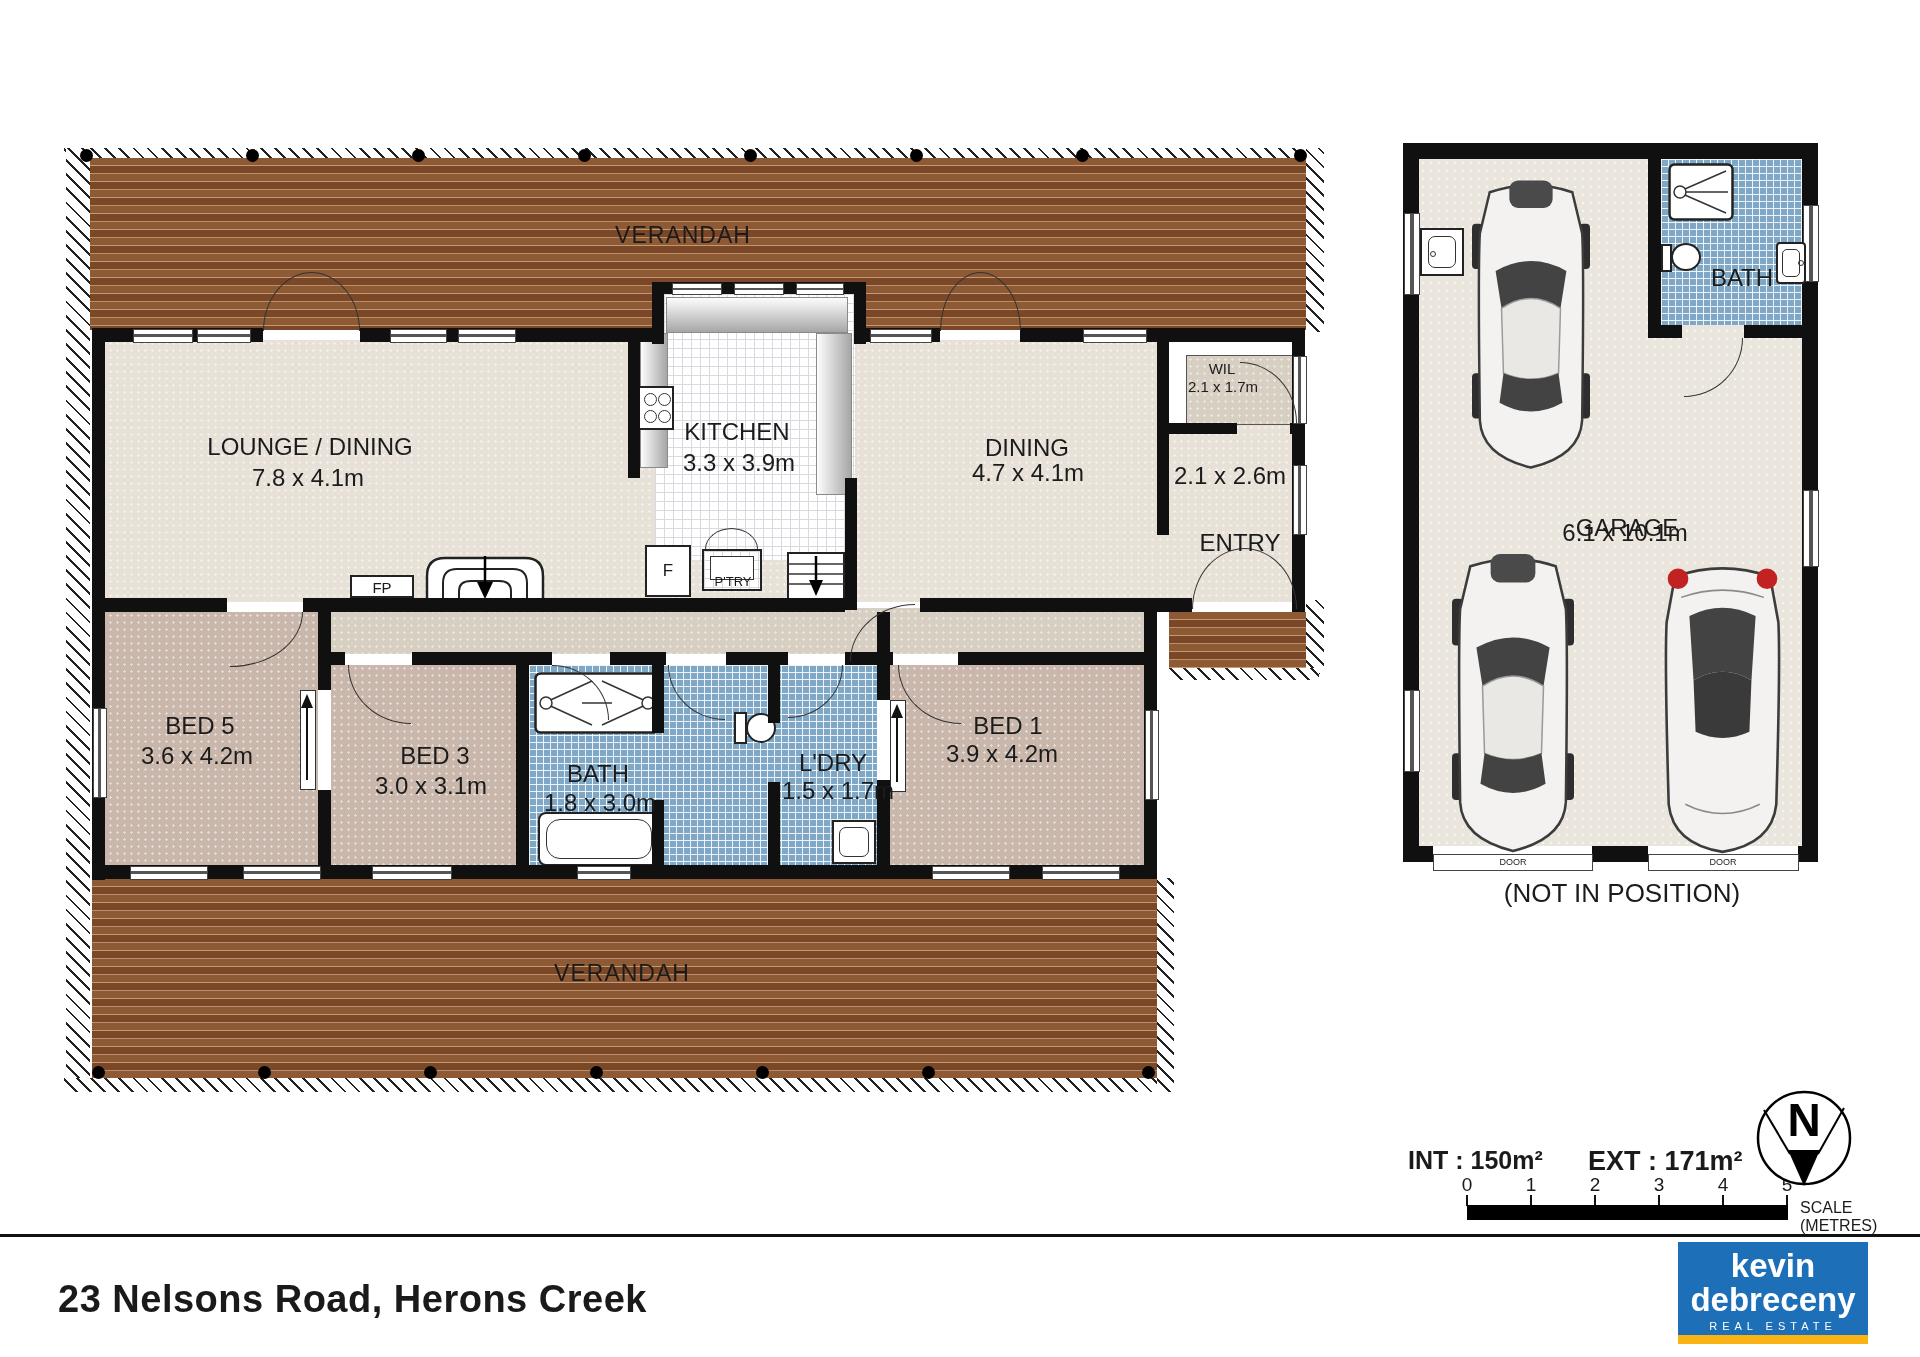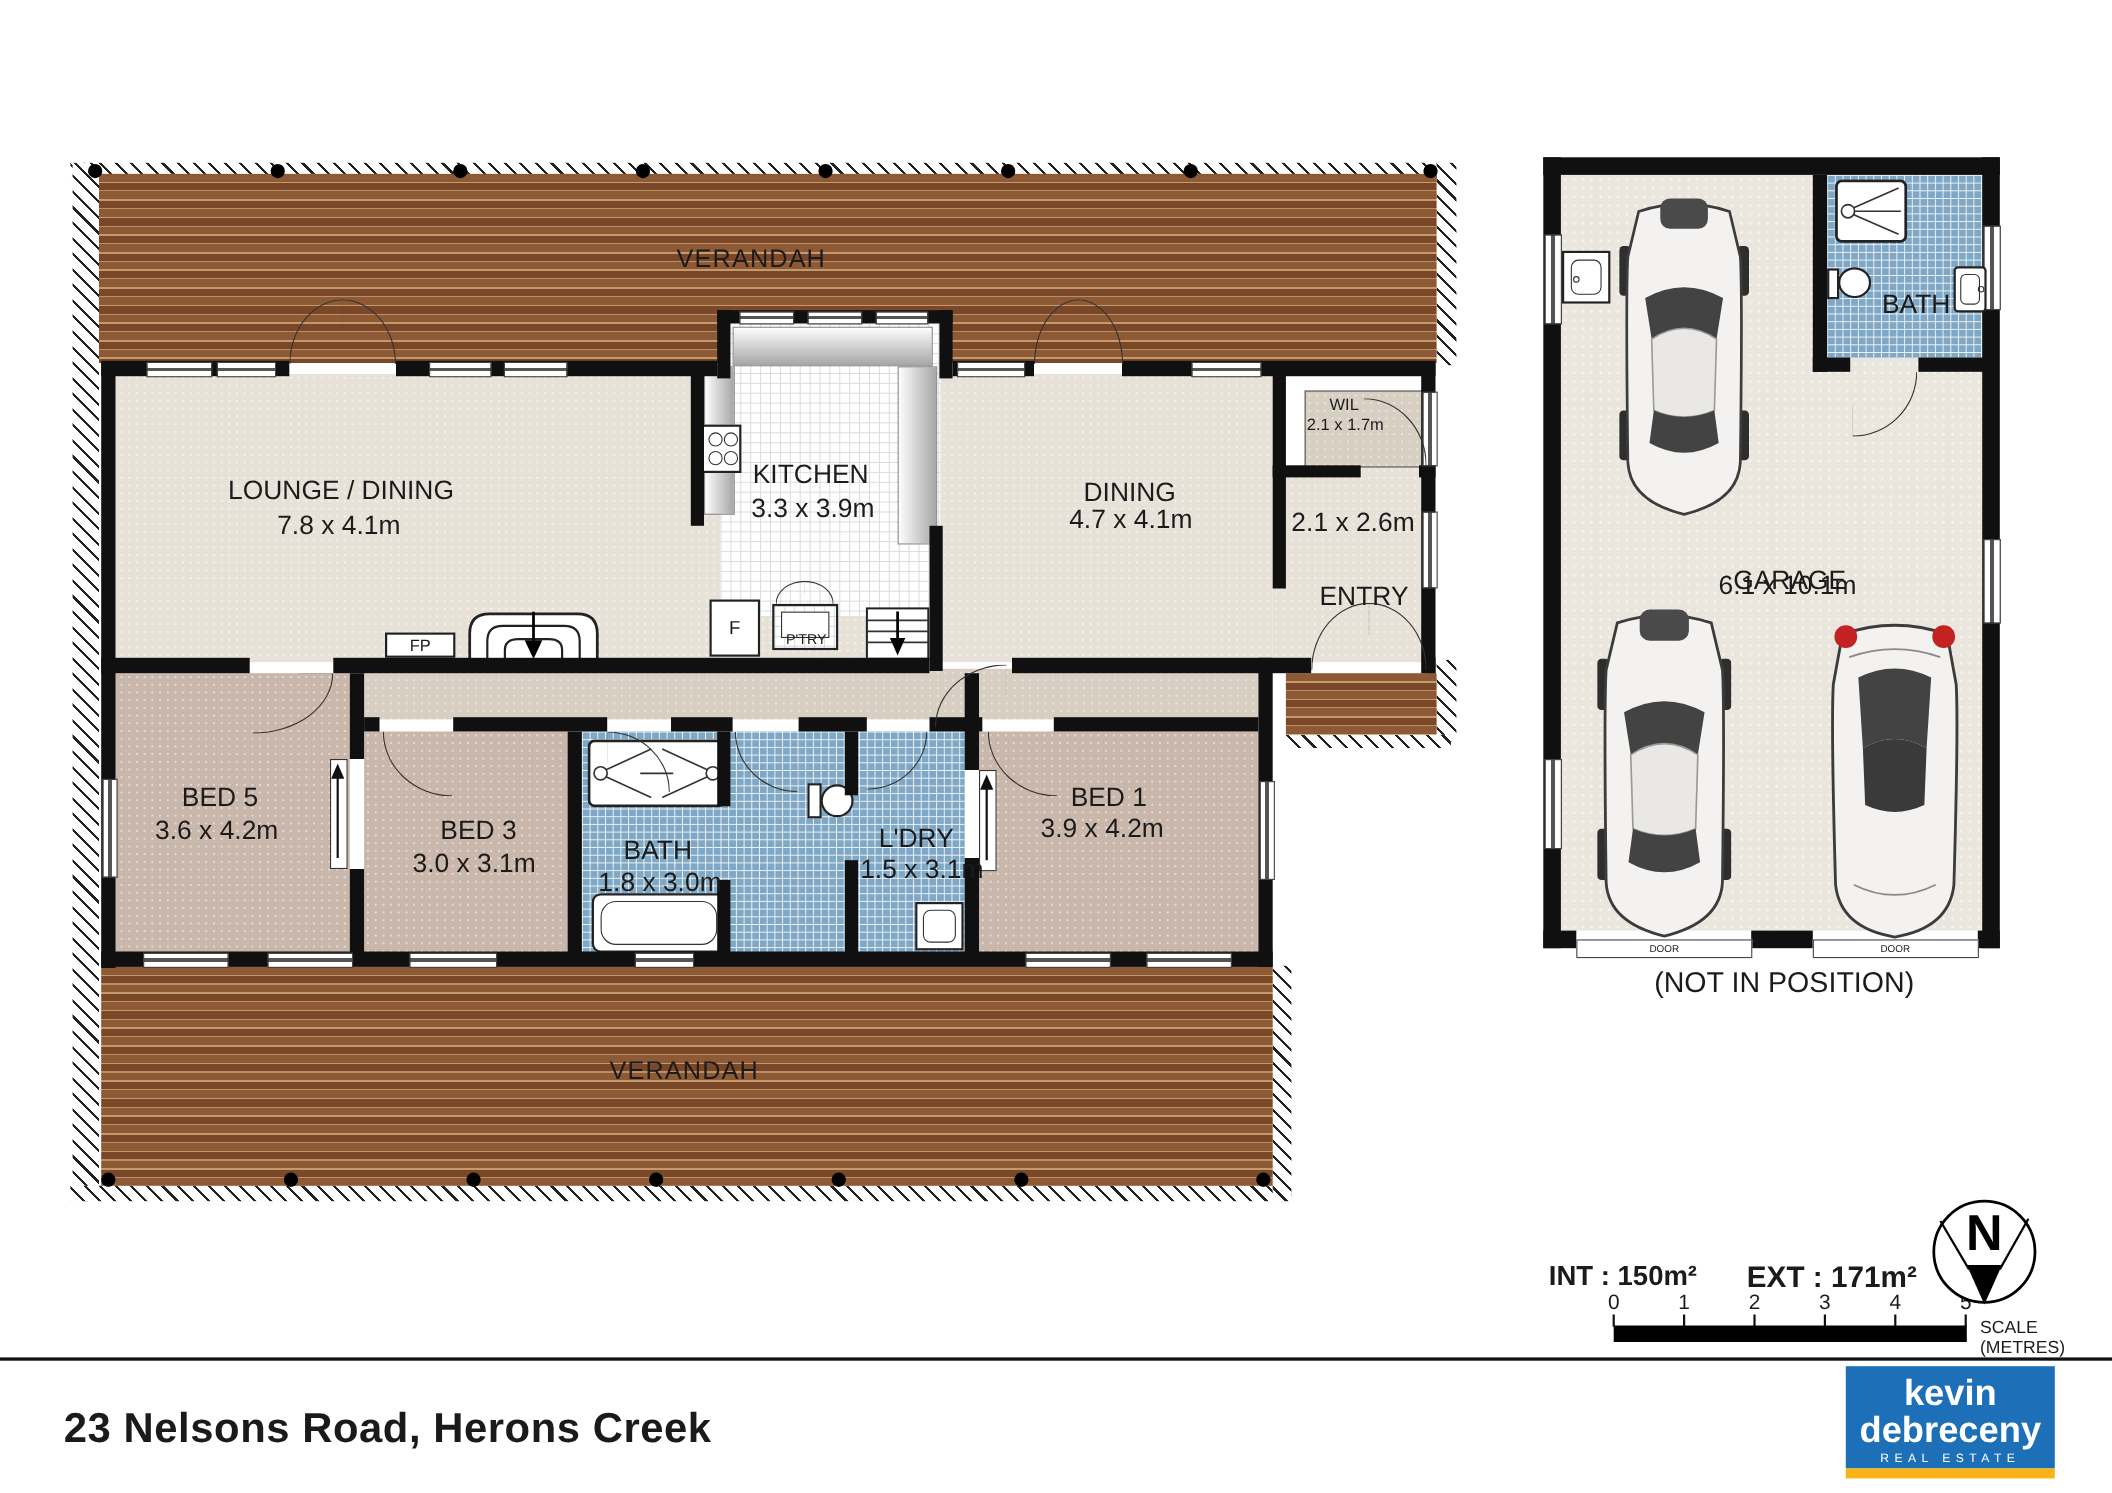--- a/index.html
+++ b/index.html
@@ -314,21 +314,21 @@
   <div class="lab f15" style="left:382px;top:587px">FP</div>
   <div class="lab f17" style="left:668px;top:571px">F</div>
   <div class="lab f13" style="left:733px;top:581px">P'TRY</div>
   <div class="lab f24" style="left:200px;top:726px">BED 5</div>
   <div class="lab f24" style="left:197px;top:756px">3.6 x 4.2m</div>
   <div class="lab f24" style="left:435px;top:756px">BED 3</div>
   <div class="lab f24" style="left:431px;top:786px">3.0 x 3.1m</div>
   <div class="lab f24" style="left:598px;top:774px">BATH</div>
   <div class="lab f24" style="left:600px;top:803px">1.8 x 3.0m</div>
   <div class="lab f24" style="left:833px;top:763px">L'DRY</div>
-  <div class="lab f24" style="left:838px;top:791px">1.5 x 3.1m</div>
+  <div class="lab f24" style="left:838px;top:791px">1.5 x 1.7m</div>
   <div class="lab f24" style="left:1008px;top:726px">BED 1</div>
   <div class="lab f24" style="left:1002px;top:754px">3.9 x 4.2m</div>
   <div class="lab f24" style="left:1627px;top:528px">GARAGE</div>
   <div class="lab f24" style="left:1625px;top:533px">6.1 x 10.1m</div>
   <div class="lab f24" style="left:1742px;top:278px">BATH</div>
   <div class="lab f26" style="left:1622px;top:893px">(NOT IN POSITION)</div>
 
   <div class="abs bold" style="left:1408px;top:1146px;font-size:25px">INT : 150m²</div>
   <div class="abs bold" style="left:1588px;top:1146px;font-size:27px">EXT : 171m²</div>
 

